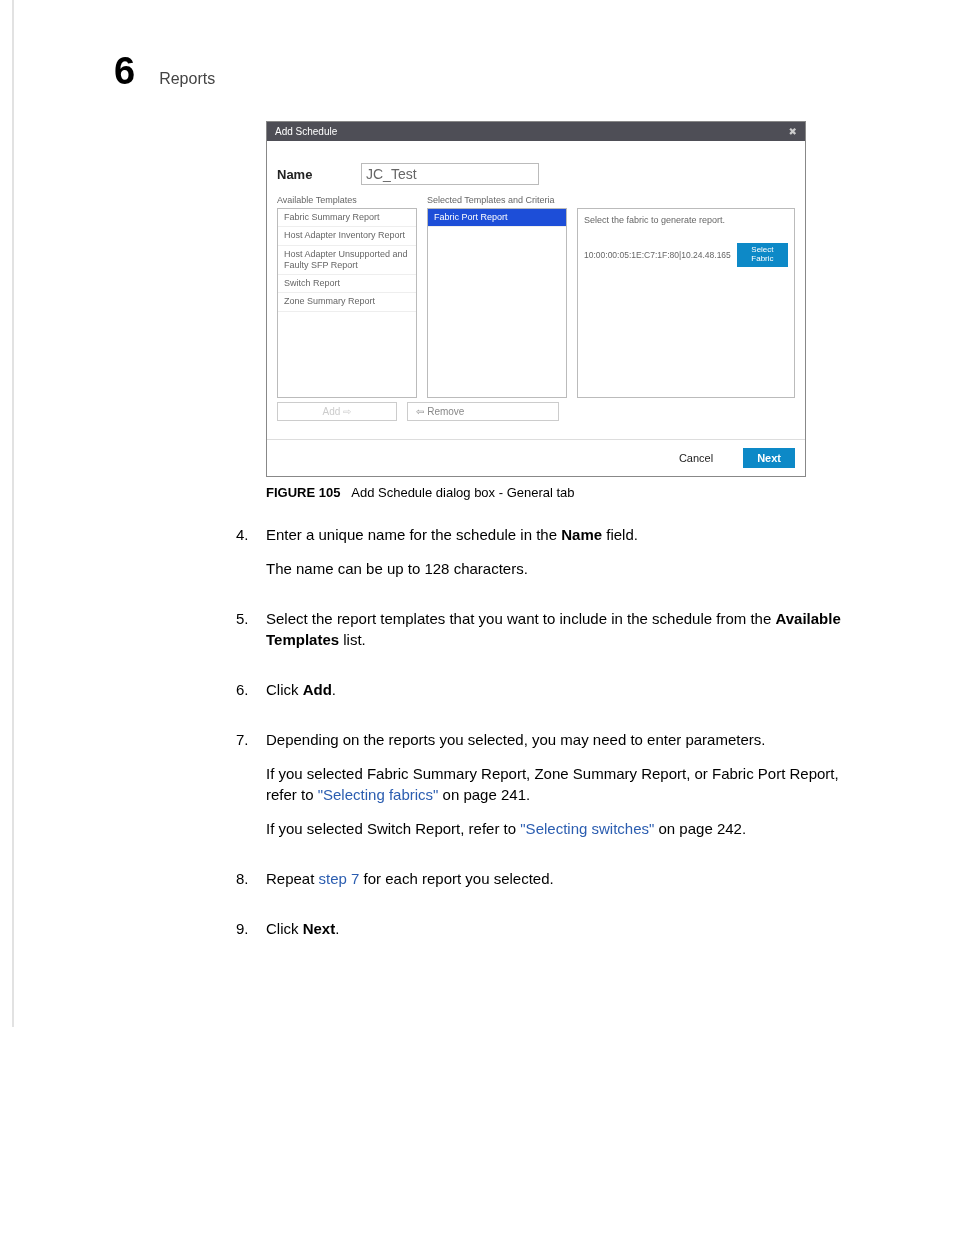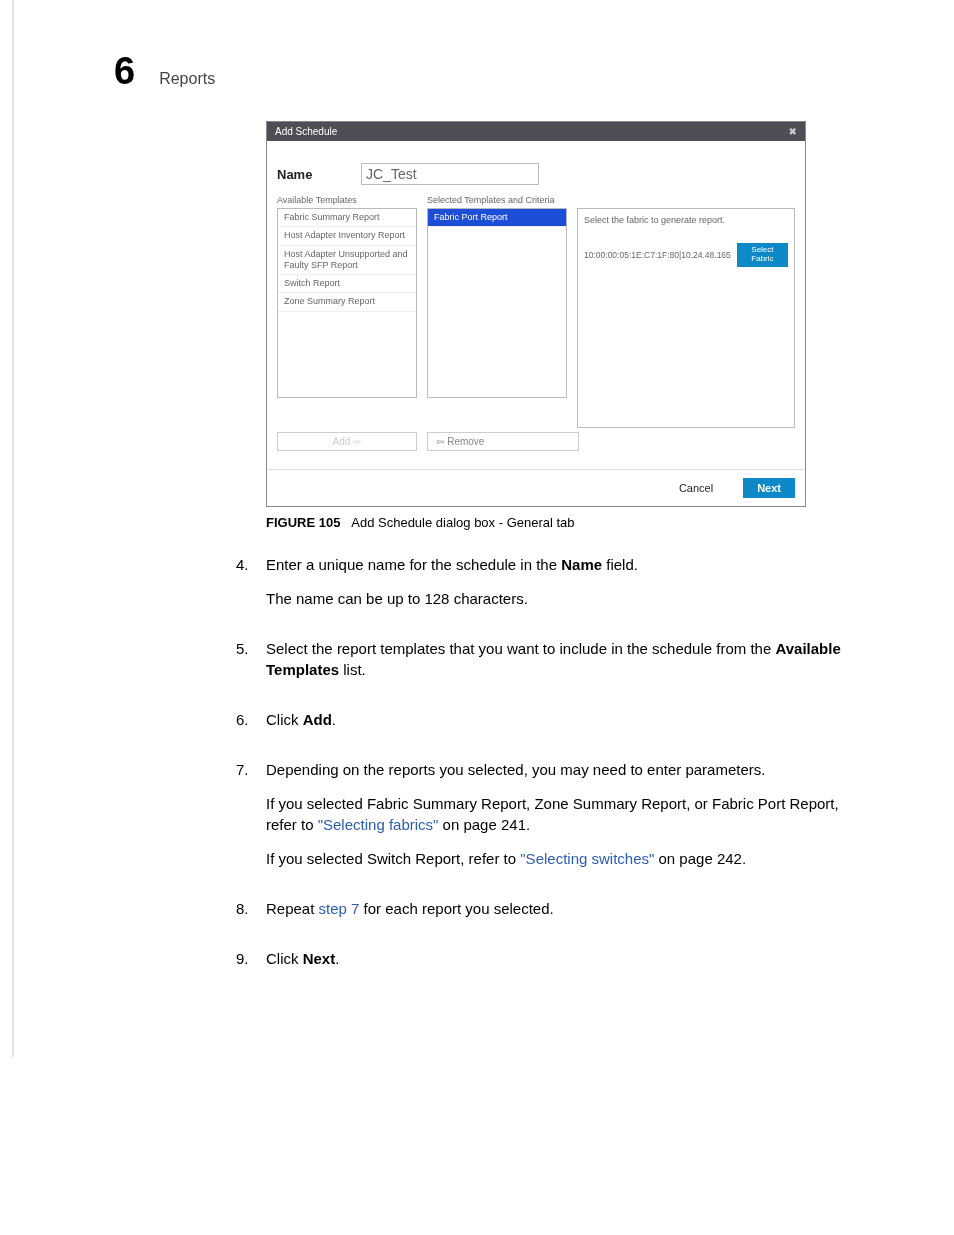--- a/index.html
+++ b/index.html
@@ -118,21 +118,21 @@
     border-bottom: 1px solid #eee;
     line-height: 1.25;
     cursor: pointer;
   }
   .list-item.selected {
     background: #1d4ed8;
     color: #fff;
   }
   .crit-panel {
     border: 1px solid #bbb;
-    height: 220px;
+    height: 190px;
     padding: 6px;
   }
   .crit-instruction {
     font-size: 9px;
     margin-bottom: 18px;
   }
   .crit-row {
     display: flex;
     align-items: center;
     justify-content: space-between;
@@ -157,21 +157,21 @@
     gap: 10px;
     margin-top: 4px;
   }
   .btn-add, .btn-remove {
     border: 1px solid #ccc;
     background: #fff;
     color: #888;
     font-size: 10px;
     padding: 3px 0;
   }
-  .btn-add { width: 140px; color: #ccc; cursor: default; }
+  .btn-add { width: 120px; color: #ccc; cursor: default; }
   .btn-remove { width: 152px; text-align: left; padding-left: 8px; cursor: pointer; }
   .dialog-footer {
     display: flex;
     justify-content: flex-end;
     align-items: center;
     gap: 30px;
     padding: 8px 10px;
     border-top: 1px solid #ddd;
     margin-top: 12px;
   }

